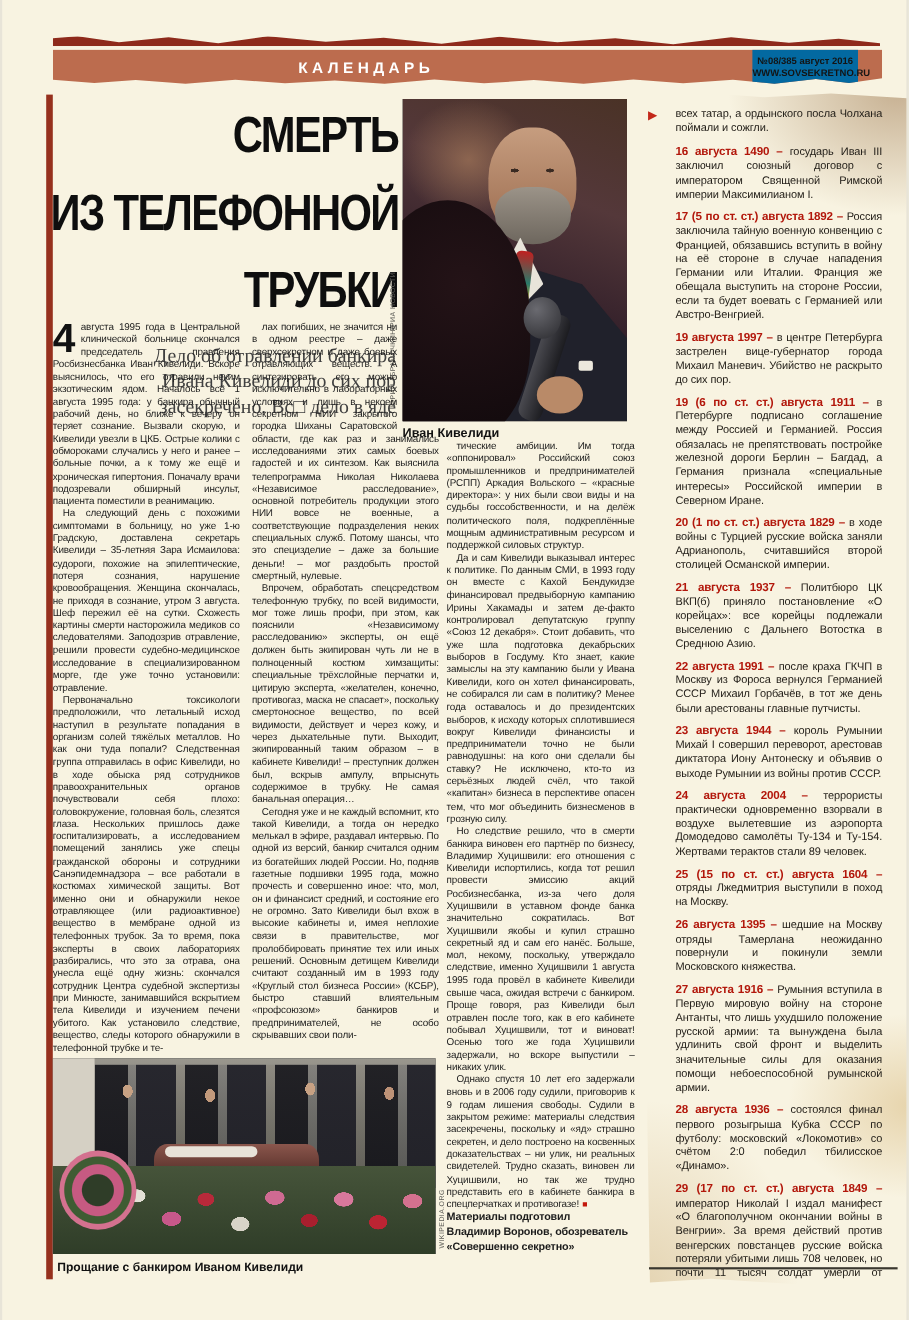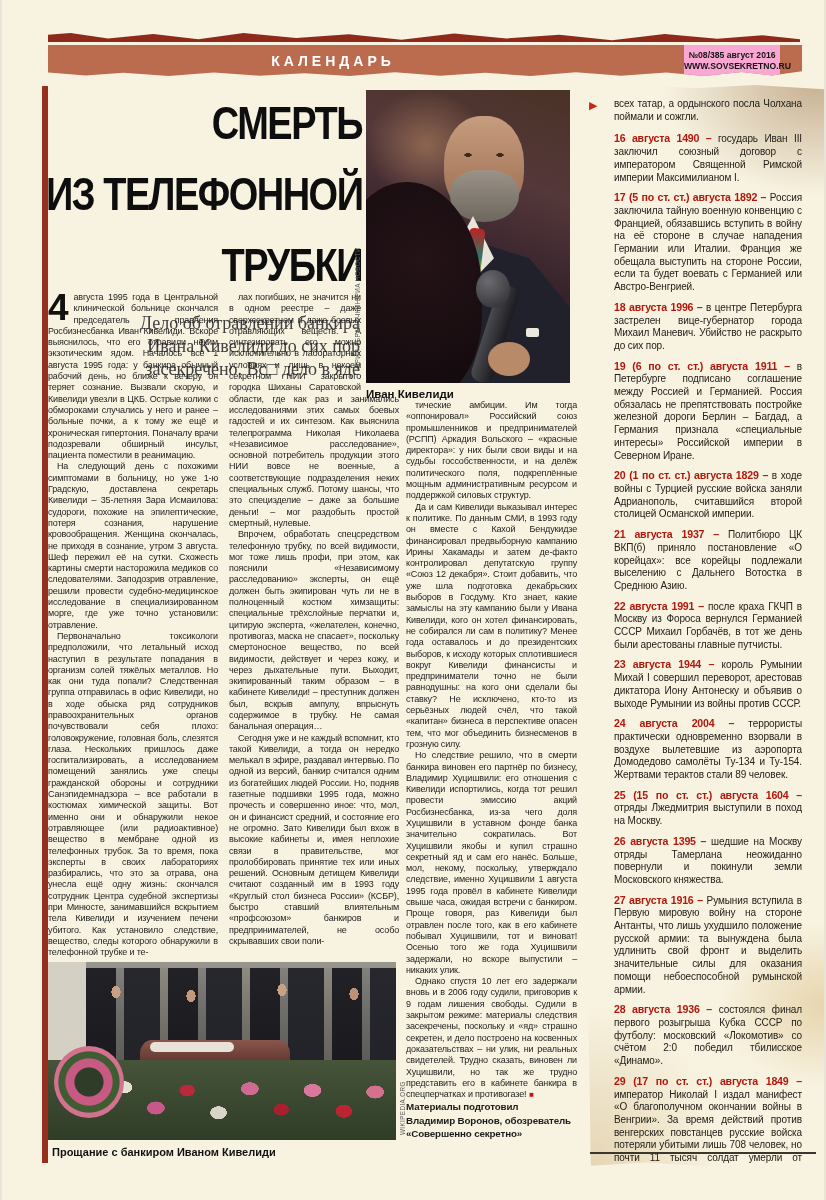--- a/index.html
+++ b/index.html
@@ -9,21 +9,21 @@
   
   .top-strip{position:absolute;left:46px;top:33px;width:752px;height:9px;background:#8e2a1b;
     clip-path:polygon(0 20%,3% 0,8% 60%,14% 10%,20% 70%,26% 0,33% 55%,40% 15%,47% 75%,54% 5%,61% 60%,68% 20%,75% 80%,82% 10%,89% 65%,95% 25%,100% 70%,100% 100%,0 100%);}
   .bar{position:absolute;left:46px;top:45px;width:754px;height:32px;background:#bc6c4e;
     clip-path:polygon(0% 0%,100% 0%,100% 82%,96% 95%,92% 84%,87% 97%,82% 86%,76% 96%,70% 85%,64% 97%,58% 87%,52% 96%,46% 85%,40% 97%,34% 88%,28% 96%,22% 86%,16% 97%,10% 87%,5% 95%,0% 86%);}
   .section{position:absolute;left:150px;top:8px;width:270px;text-align:center;color:#fff;
     font-size:14px;font-weight:bold;letter-spacing:4px;}
   .brand{position:absolute;left:350px;top:5px;display:flex;align-items:center;gap:5px;
     color:#8c1d12;font-weight:800;font-size:16.5px;letter-spacing:.4px;}
   .emblem{width:20px;height:20px;display:inline-block;}
-  .issue-box{position:absolute;left:636px;top:0;width:96px;height:32px;background:#f9a8d4;
+  .issue-box{position:absolute;left:636px;top:0;width:96px;height:32px;background:#0369a1;
     display:flex;flex-direction:column;justify-content:center;text-align:center;
     font-size:8.6px;font-weight:bold;color:#141414;line-height:11px;}
   .pageno{position:absolute;left:736px;top:3px;width:60px;text-align:center;color:#fff;
     font-size:18px;font-weight:800;}
   
   .left-stripe{position:absolute;left:40px;top:86px;width:6px;height:1077px;background:#96301d;}
   
   .title{position:absolute;left:44px;top:88px;width:316px;margin:0;text-align:right;
     font-size:38px;line-height:58px;font-weight:900;letter-spacing:-1.5px;color:#0e0e0e;
     white-space:pre;transform:scaleY(1.22);transform-origin:top left;}
@@ -158,21 +158,21 @@
 
   <aside class="sidebar">
     <span class="tri">▶</span>
     <p class="entry cont">всех татар, а ордынского посла Чолхана поймали и сожгли.</p>
     <div>
 
         <p class="entry"><b class="date">16 августа 1490 –</b> <span>государь Иван III заключил союзный договор с императором Священной Римской империи Максимилианом I.</span></p>
 
         <p class="entry"><b class="date">17 (5 по ст. ст.) августа 1892 –</b> <span>Россия заключила тайную военную конвенцию с Францией, обязавшись вступить в войну на её стороне в случае нападения Германии или Италии. Франция же обещала выступить на стороне России, если та будет воевать с Германией или Австро-Венгрией.</span></p>
 
-        <p class="entry"><b class="date">18 августа 1996 –</b> <span>в центре Петербурга застрелен вице-губернатор города Михаил Маневич. Убийство не раскрыто до сих пор.</span></p>
+        <p class="entry"><b class="date">19 августа 1997 –</b> <span>в центре Петербурга застрелен вице-губернатор города Михаил Маневич. Убийство не раскрыто до сих пор.</span></p>
 
         <p class="entry"><b class="date">19 (6 по ст. ст.) августа 1911 –</b> <span>в Петербурге подписано соглашение между Россией и Германией. Россия обязалась не препятствовать постройке железной дороги Берлин – Багдад, а Германия признала «специальные интересы» Российской империи в Северном Иране.</span></p>
 
         <p class="entry"><b class="date">20 (1 по ст. ст.) августа 1829 –</b> <span>в ходе войны с Турцией русские войска заняли Адрианополь, считавшийся второй столицей Османской империи.</span></p>
 
         <p class="entry"><b class="date">21 августа 1937 –</b> <span>Политбюро ЦК ВКП(б) приняло постановление «О корейцах»: все корейцы подлежали выселению с Дальнего Вотостка в Среднюю Азию.</span></p>
 
         <p class="entry"><b class="date">22 августа 1991 –</b> <span>после краха ГКЧП в Москву из Фороса вернулся Германией СССР Михаил Горбачёв, в тот же день были арестованы главные путчисты.</span></p>
 
         <p class="entry"><b class="date">23 августа 1944 –</b> <span>король Румынии Михай I совершил переворот, арестовав диктатора Иону Антонеску и объявив о выходе Румынии из войны против СССР.</span></p>

